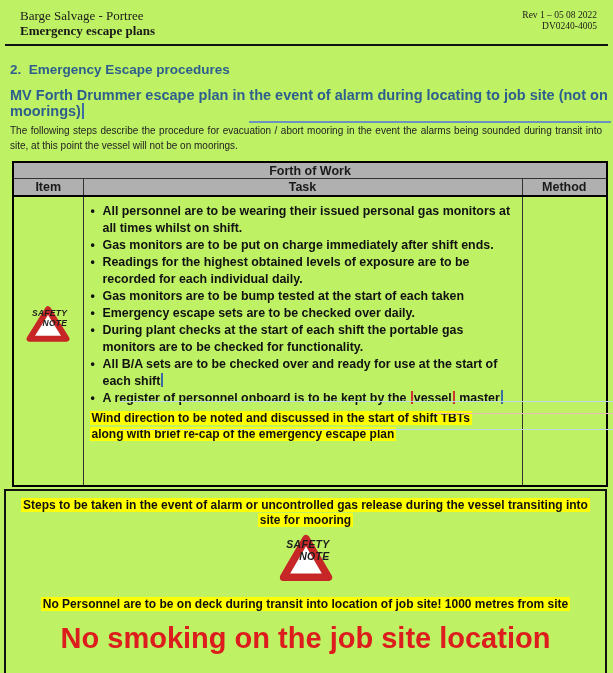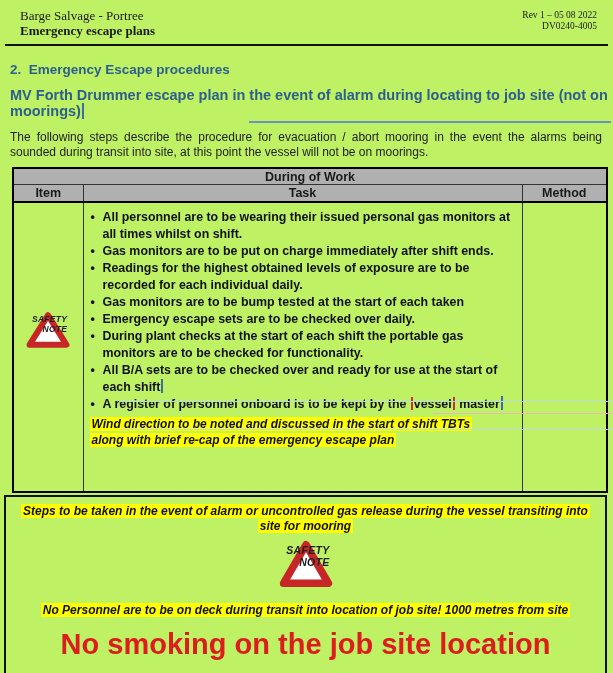--- a/index.html
+++ b/index.html
@@ -18,42 +18,42 @@
   .dh-rule { margin:6px 5px 0 5px; border-top:2.5px solid #111; }
 
   
   h2.sec { margin:16px 0 0 10px; font-size:13.5px; line-height:15px;
     color:var(--heading-blue); white-space:pre-wrap; }
   h3.sub { position:relative; margin:10px 0 0 0; padding-left:10px; width:600px;
     font-size:14.5px; line-height:16px; color:var(--heading-blue); font-weight:bold; }
   .heading-underline { position:absolute; top:121px; left:249px; right:2px; height:2px;
     background:var(--underline-blue); }
 
-  .intro { margin:11px 10px 0 10px; width:592px; font-size:12px; line-height:14.5px;
+  .intro { margin:5px 10px 0 10px; width:592px; font-size:10px; line-height:14.5px;
     text-align:justify; color:#222; }
 
   
   table.mow { border-collapse:collapse; table-layout:fixed; margin:8px 0 0 12px;
     width:594px; border:2px solid #000; }
   .mow td { border:1px solid #333; padding:0; }
   .mow tr.cap td { background:var(--table-header-gray); height:15px; text-align:center;
     font-weight:bold; font-size:12.5px; }
   .mow tr.cols td { background:var(--table-header-gray); height:16px; text-align:center;
     font-weight:bold; font-size:12.5px; border-bottom:2px solid #000; }
   .mow tr.bodyrow td { height:284px; vertical-align:top; }
   .cell-item { text-align:center; }
   .cell-task { padding:4px 10px 0 6px !important; }
   ul.tasks { list-style:none; margin:2px 0 0 0; padding:0; }
   ul.tasks li { position:relative; padding-left:13px; font-weight:bold; font-size:12.4px;
     line-height:17px; color:#111; }
   ul.tasks li::before { content:"\2022"; position:absolute; left:1px; top:0; }
   .cell-note { margin:4px 0 0 0; font-weight:bold; font-size:12px; line-height:15.5px;
     max-width:392px; }
   .hl { background:var(--highlight-yellow); color:#111; padding:0 2px;
-    -webkit-box-decoration-break:clone; box-decoration-break:clone;font-style:italic; }
+    -webkit-box-decoration-break:clone; box-decoration-break:clone; }
 
   
   .safety-note { position:relative; }
   .sn-small { width:46px; height:40px; margin:107px auto 0 auto; }
   .sn-large { width:56px; height:52px; margin:4px auto 0 auto; }
   .safety-note svg { position:absolute; inset:0; width:100%; height:100%; }
   .sn-text { position:absolute; left:0; right:4px; text-align:right; font-weight:bold;
     color:#1c1c1c;font-style:italic; }
   .sn-small .sn-text { top:5px; font-size:8.5px; line-height:9.5px; letter-spacing:.3px; }
   .sn-large .sn-text { top:7px; font-size:10.5px; line-height:11.5px; letter-spacing:.3px; }
@@ -103,21 +103,21 @@
   <p class="intro">The following steps describe the procedure for evacuation / abort mooring in the event the alarms being sounded during transit into site, at this point the vessel will not be on moorings.</p>
 
   <table class="mow">
     <colgroup>
         <col style="width:70px">
         <col style="width:439px">
         <col style="width:85px">
       </colgroup>
     <tbody>
         <tr class="cap">
-      <td colspan="3">During of Work</td>
+      <td colspan="3">Forth of Work</td>
     </tr>
     <tr class="cols">
       <td>Item</td>
       <td>Task</td>
       <td>Method</td>
     </tr>
     <tr class="bodyrow">
       <td class="cell-item">
         <div class="safety-note sn-small">
           <svg viewBox="0 0 60 54" preserveAspectRatio="none">

